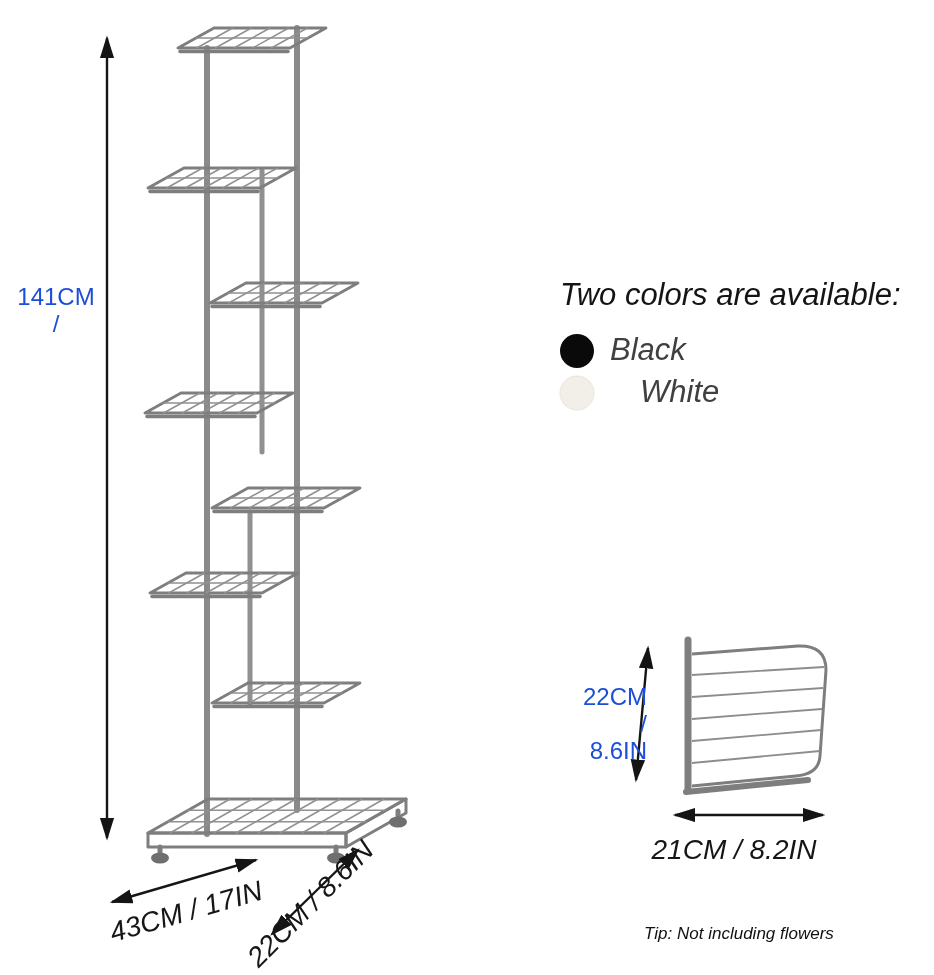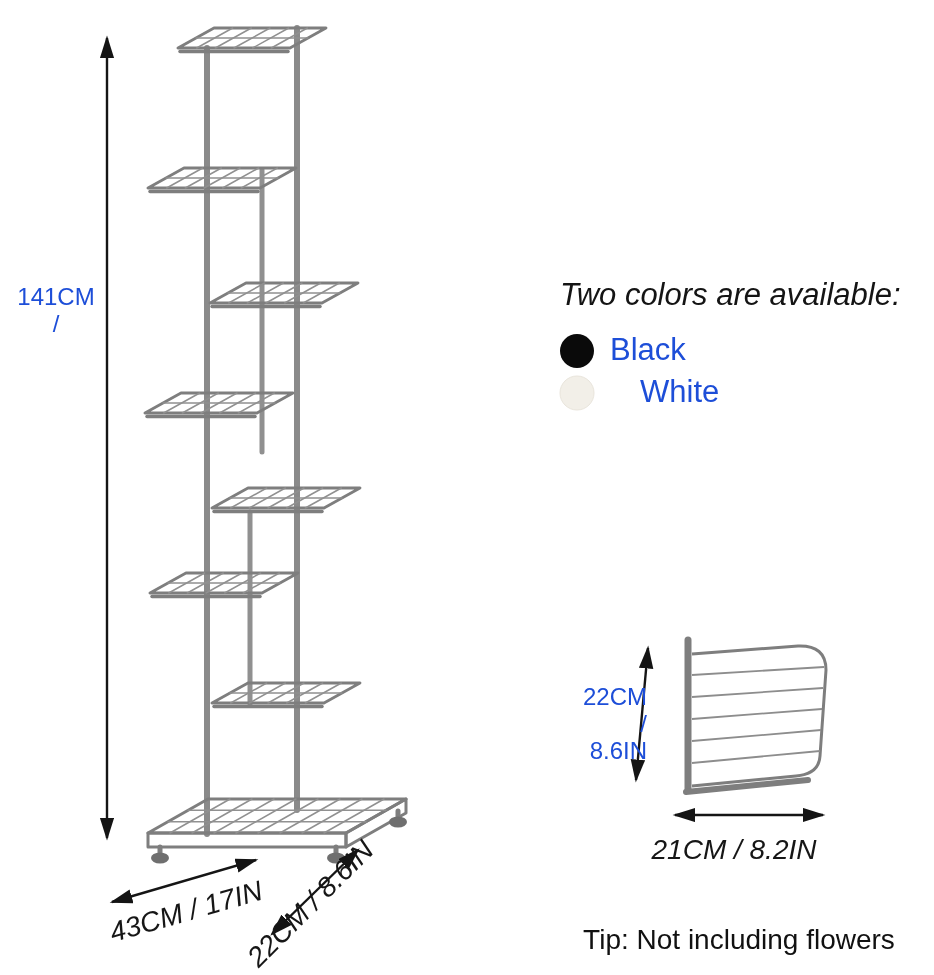--- a/index.html
+++ b/index.html
@@ -5,25 +5,25 @@
   html,body{margin:0;padding:0;background:#ffffff;}
   .canvas{
     position:relative;width:934px;height:975px;background:#ffffff;overflow:hidden;
     font-family:"Liberation Sans", sans-serif;color:#161616;
   }
   .abs{position:absolute;}
   .title{
     font-size:42px;font-weight:500;color:#1b1b1b;letter-spacing:0.5px;white-space:nowrap;
   }
   .colors-heading{font-size:31px;font-style:italic;color:#141414;white-space:nowrap;}
-  .color-label{font-size:31px;color:#1d4ed8;white-space:nowrap;}
+  .color-label{font-size:31px;font-style:italic;color:#404040;white-space:nowrap;}
   .dim-text{font-size:24px;color:#1d4ed8;line-height:1.12;}
   .dim-text-sm{font-size:28px;font-style:italic;color:#161616;line-height:1.12;}
   .rot{white-space:nowrap;transform-origin:center center;}
-  .tip{font-size:28px;color:#111111;white-space:nowrap;}
+  .tip{font-size:17px;font-style:italic;color:#111111;white-space:nowrap;}
   svg{display:block;}
   .dim-line{stroke:#151515;stroke-width:2.4;fill:none;}
 </style>
 </head>
 <body>
 
 <div class="canvas">
 
   <svg class="abs" style="left:0;top:0;" width="520" height="975" viewBox="0 0 520 975">
     <defs>

